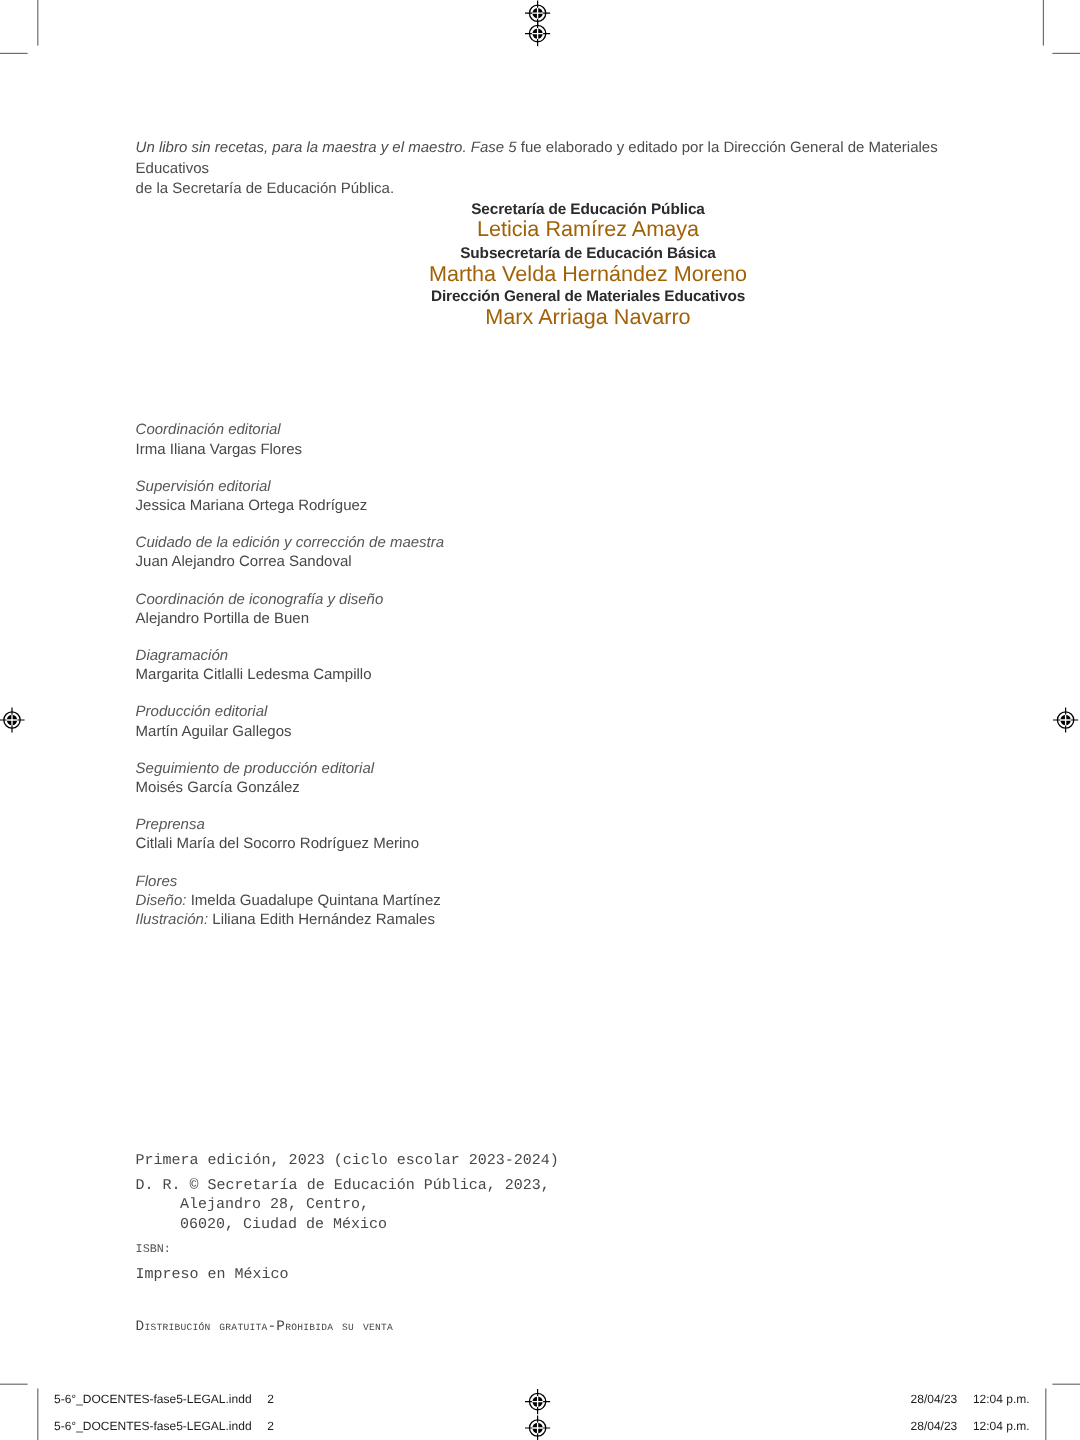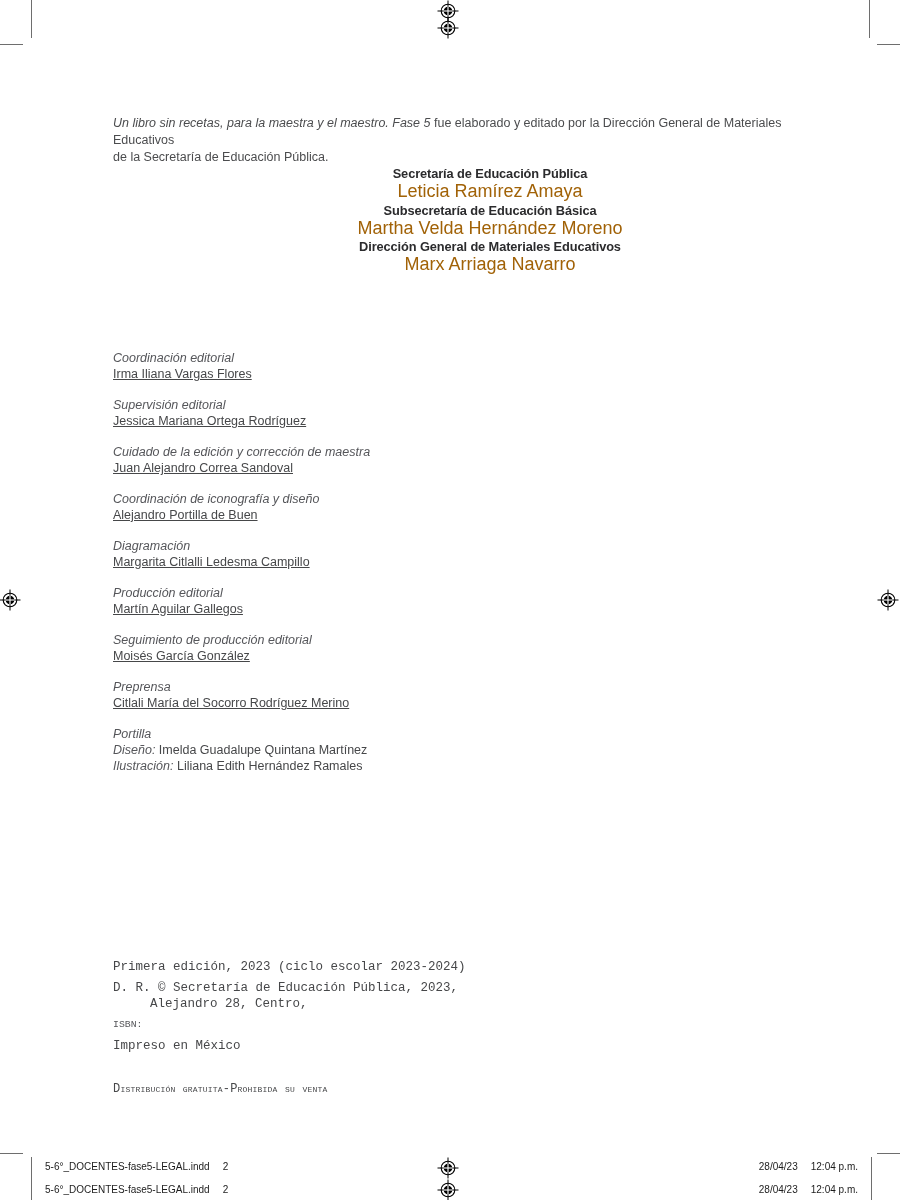--- a/index.html
+++ b/index.html
@@ -32,21 +32,21 @@
     line-height: 18px; letter-spacing: -0.1px;
   }
   .inst-name { color: #a16207; font-size: 18px; line-height: 17.5px; }
 
   
   #credits {
     position: absolute; left: 113px; top: 350px; width: 420px;
   }
   .credit { margin-bottom: 15px; }
   .credit-role { font-style: italic; color: #55565a; line-height: 16px; }
-  .credit-name { color: #464749; line-height: 16px; text-decoration: underline; }
+  .credit-name { color: #464749; line-height: 16px; }
 
   
   #portada { line-height: 16px; color: #464749; }
   #portada .credit-role { line-height: 16px; }
 
   
   #edition {
     position: absolute; left: 113px; top: 959px; width: 420px;
     color: #464749;
     font-family: Liberation Mono, monospace;
@@ -177,30 +177,31 @@
       </div>
       <div class="credit">
         <div class="credit-role">Seguimiento de producción editorial</div>
         <div class="credit-name">Moisés García González</div>
       </div>
       <div class="credit">
         <div class="credit-role">Preprensa</div>
         <div class="credit-name">Citlali María del Socorro Rodríguez Merino</div>
       </div>
       <div id="portada" class="credit">
-      <div class="credit-role">Portilla</div>
+      <div class="credit-role">Flores</div>
       <div><span class="it credit-role">Diseño:</span><span> Imelda Guadalupe Quintana Martínez</span></div>
       <div><span class="it credit-role">Ilustración:</span><span> Liliana Edith Hernández Ramales</span></div>
     </div>
   </div>
 
   <div id="edition">
     <div class="line first">Primera edición, 2023 (ciclo escolar 2023-2024)</div>
     <div class="line">D. R. © Secretaría de Educación Pública, 2023,</div>
     <div class="line indent">Alejandro 28, Centro,</div>
+    <div class="line indent">06020, Ciudad de México</div>
     <div class="isbn">ISBN:</div>
     <div class="line">Impreso en México</div>
     <div class="dist">Distribución gratuita-Prohibida su venta</div>
   </div>
 
   <div class="footer-bar" style="left:31px;"></div>
   <div class="footer-bar" style="left:871px;"></div>
 
   <div class="slug" style="left:45px; top:1161px;"><span>5-6°_DOCENTES-fase5-LEGAL.indd</span><span class="gap"></span><span>2</span></div>
   <div class="slug" style="left:45px; top:1184px;"><span>5-6°_DOCENTES-fase5-LEGAL.indd</span><span class="gap"></span><span>2</span></div>

